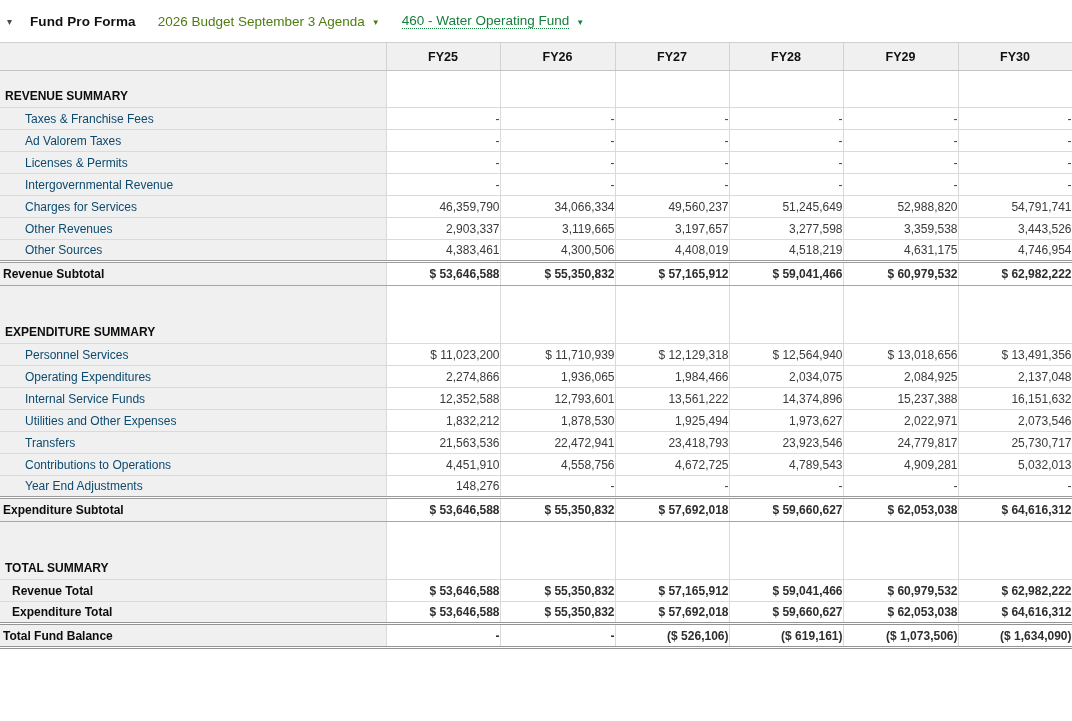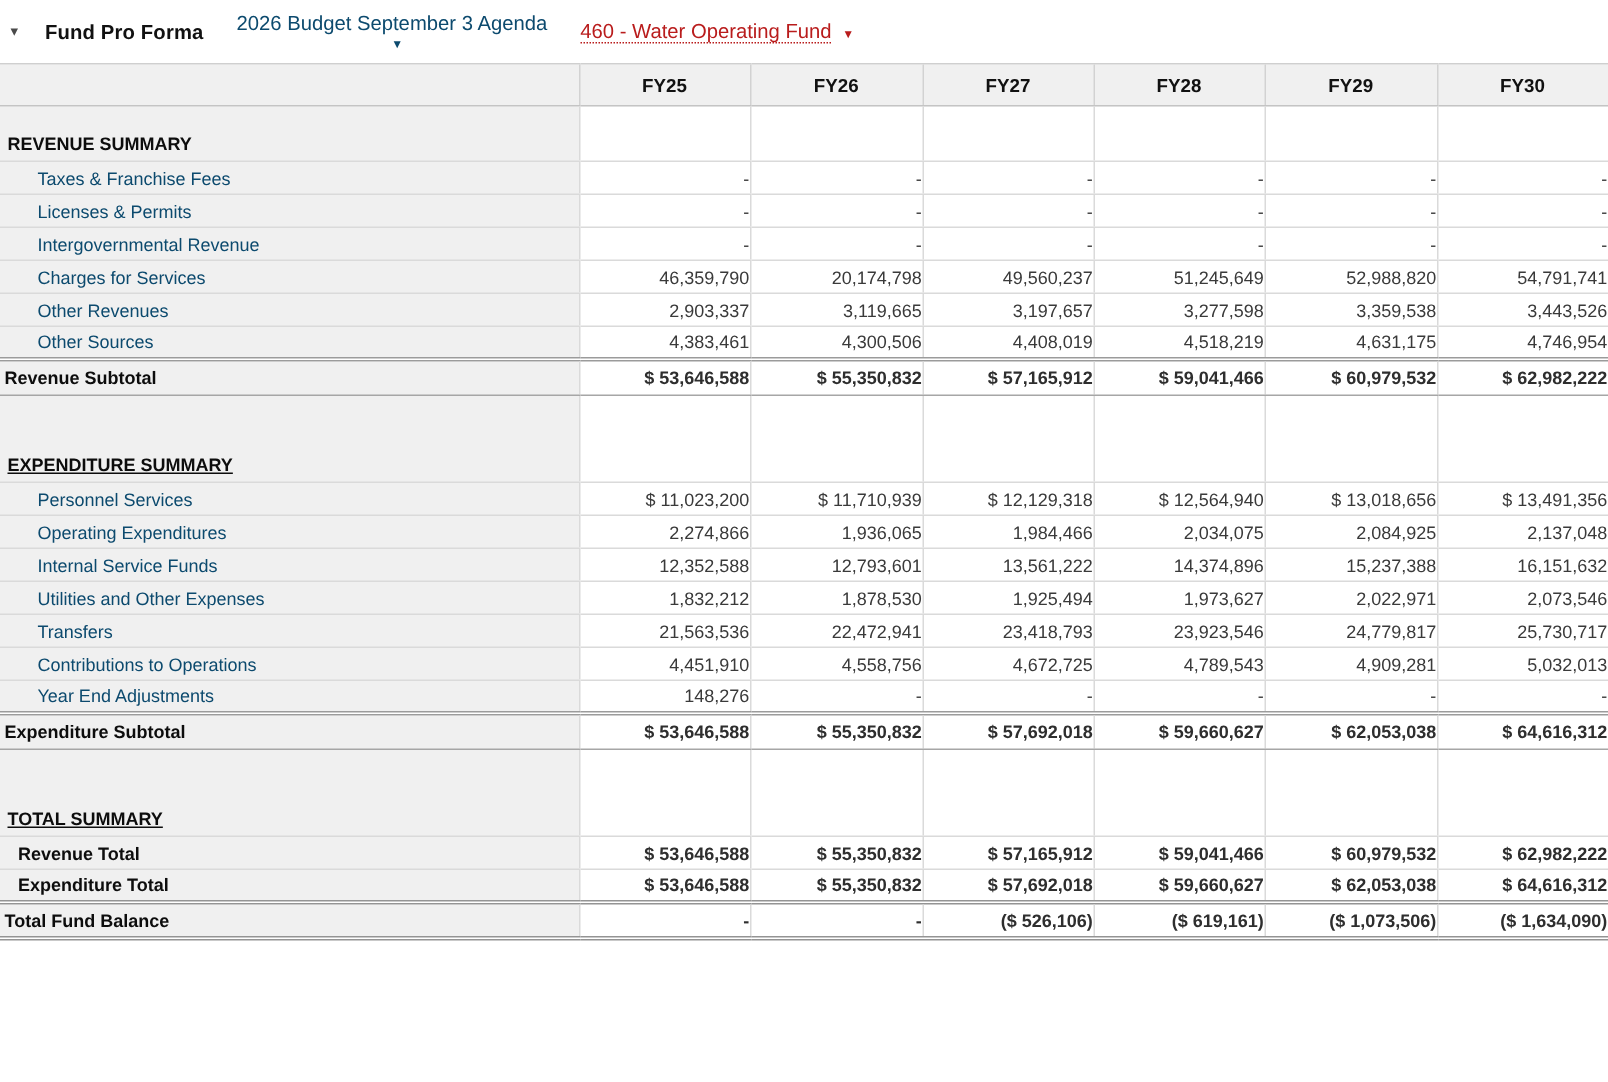--- a/index.html
+++ b/index.html
@@ -48,21 +48,21 @@
     border-bottom:1px solid #dadada;overflow:hidden;white-space:nowrap;
   }
   td.value-cell{
     background:#ffffff;color:#3a3a3a;text-align:right;padding-right:7px;
     vertical-align:middle;border-bottom:1px solid #dadada;
     border-left:1px solid #dadada;white-space:nowrap;
   }
   td.value-cell:last-child{border-right:1px solid #dadada;}
   
   tr.r-section td{height:37px;}
-  tr.r-sectionlg td{height:58px;text-decoration:underline;}
+  tr.r-sectionlg td{height:58px;}
   tr.r-section td.label-cell, tr.r-sectionlg td.label-cell{
     vertical-align:bottom;padding-bottom:4px;font-weight:bold;padding-left:5px;color:#0d0d0d;
   }
   tr.r-detail td{height:22px;}
   tr.r-detail td.label-cell{padding-left:25px;}
   tr.r-subtotal td{
     height:24px;font-weight:bold;
     border-top:3px double #9b9b9b;border-bottom:1px solid #a6a6a6;
   }
   tr.r-subtotal td.label-cell{padding-left:3px;color:#0d0d0d;}
@@ -78,25 +78,25 @@
   tr.r-grand td.value-cell{color:#2e2e2e;}
 </style>
 </head>
 <body>
 
 <div class="page">
 
   <div class="topbar">
     <span class="collapse-caret">▾</span>
     <span class="pf-title">Fund Pro Forma</span>
-    <a class="dd-link" style="color: #0c4a6e; flex-direction: column;">
+    <a class="dd-link" style="color: #4d7c0f;">
       <span class="lbl">2026 Budget September 3 Agenda</span>
       <span class="dd-caret">▼</span>
     </a>
-    <a class="dd-link dotted" style="color: #b91c1c;">
+    <a class="dd-link dotted" style="color: #15803d;">
       <span class="lbl">460 - Water Operating Fund</span>
       <span class="dd-caret">▼</span>
     </a>
   </div>
 
   <table class="proforma">
     <colgroup>
       <col style="width:386px">
       <col style="width:114px">
         <col style="width:115px">
@@ -131,41 +131,50 @@
         <tr class="r-detail">
           <td class="label-cell">Taxes &amp; Franchise Fees</td>
           <td class="value-cell">-</td>
           <td class="value-cell">-</td>
           <td class="value-cell">-</td>
           <td class="value-cell">-</td>
           <td class="value-cell">-</td>
           <td class="value-cell">-</td>
         </tr>
         <tr class="r-detail">
+          <td class="label-cell">Ad Valorem Taxes</td>
+          <td class="value-cell">-</td>
+          <td class="value-cell">-</td>
+          <td class="value-cell">-</td>
+          <td class="value-cell">-</td>
+          <td class="value-cell">-</td>
+          <td class="value-cell">-</td>
+        </tr>
+        <tr class="r-detail">
           <td class="label-cell">Licenses &amp; Permits</td>
           <td class="value-cell">-</td>
           <td class="value-cell">-</td>
           <td class="value-cell">-</td>
           <td class="value-cell">-</td>
           <td class="value-cell">-</td>
           <td class="value-cell">-</td>
         </tr>
         <tr class="r-detail">
           <td class="label-cell">Intergovernmental Revenue</td>
           <td class="value-cell">-</td>
           <td class="value-cell">-</td>
           <td class="value-cell">-</td>
           <td class="value-cell">-</td>
           <td class="value-cell">-</td>
           <td class="value-cell">-</td>
         </tr>
         <tr class="r-detail">
           <td class="label-cell">Charges for Services</td>
           <td class="value-cell">46,359,790</td>
-          <td class="value-cell">20,174,798</td>
+          <td class="value-cell">34,066,334</td>
           <td class="value-cell">49,560,237</td>
           <td class="value-cell">51,245,649</td>
           <td class="value-cell">52,988,820</td>
           <td class="value-cell">54,791,741</td>
         </tr>
         <tr class="r-detail">
           <td class="label-cell">Other Revenues</td>
           <td class="value-cell">2,903,337</td>
           <td class="value-cell">3,119,665</td>
           <td class="value-cell">3,197,657</td>

